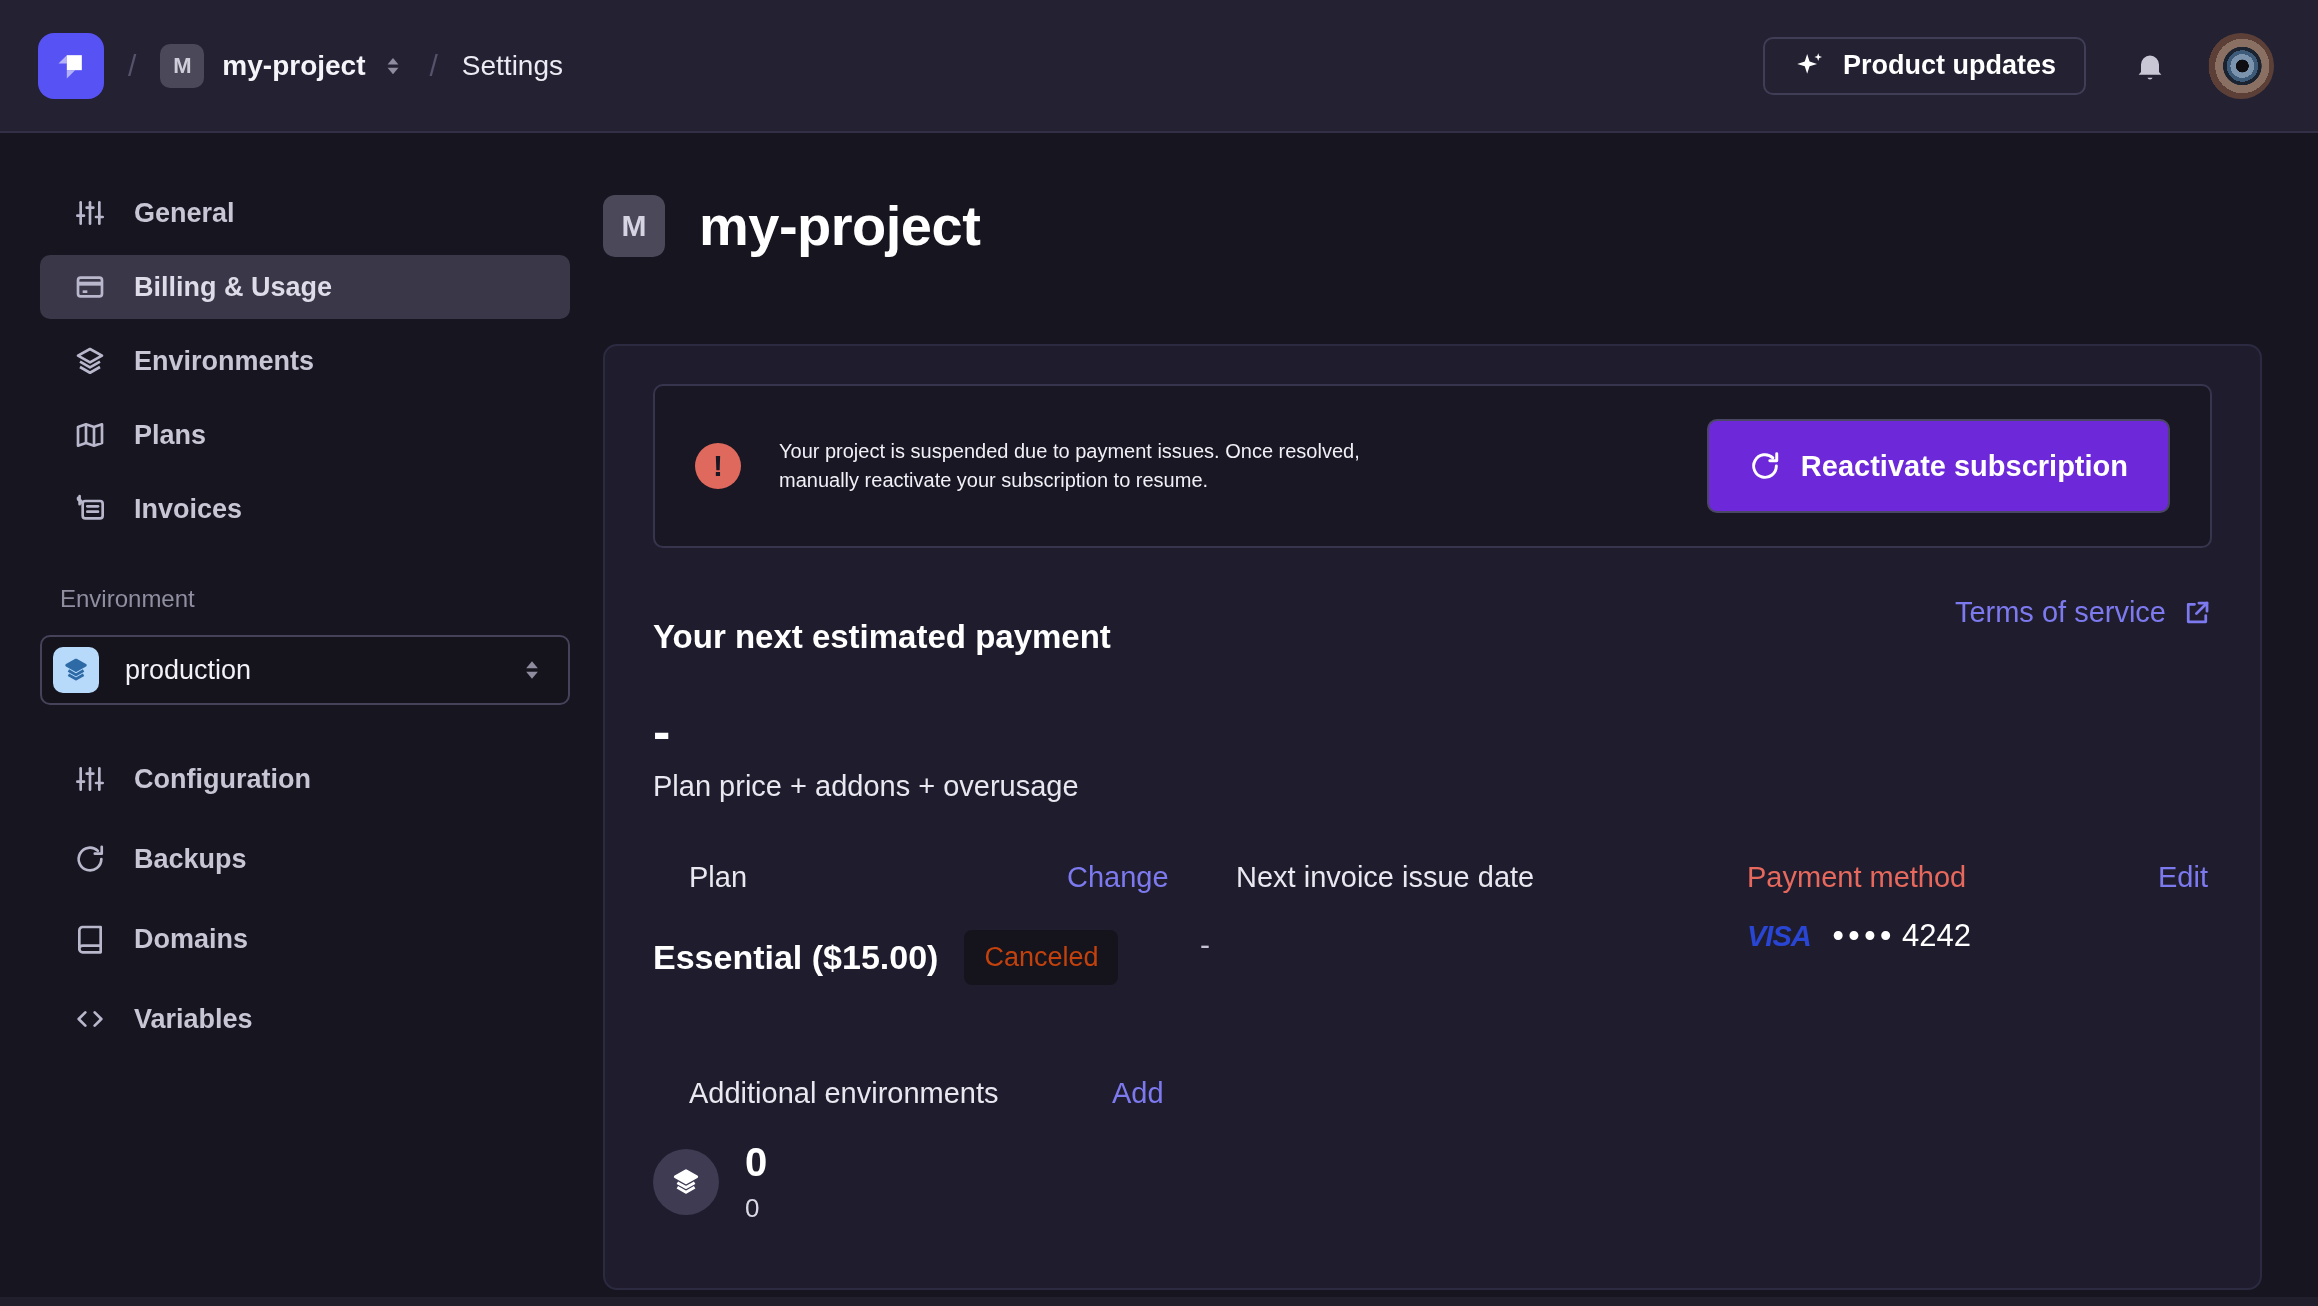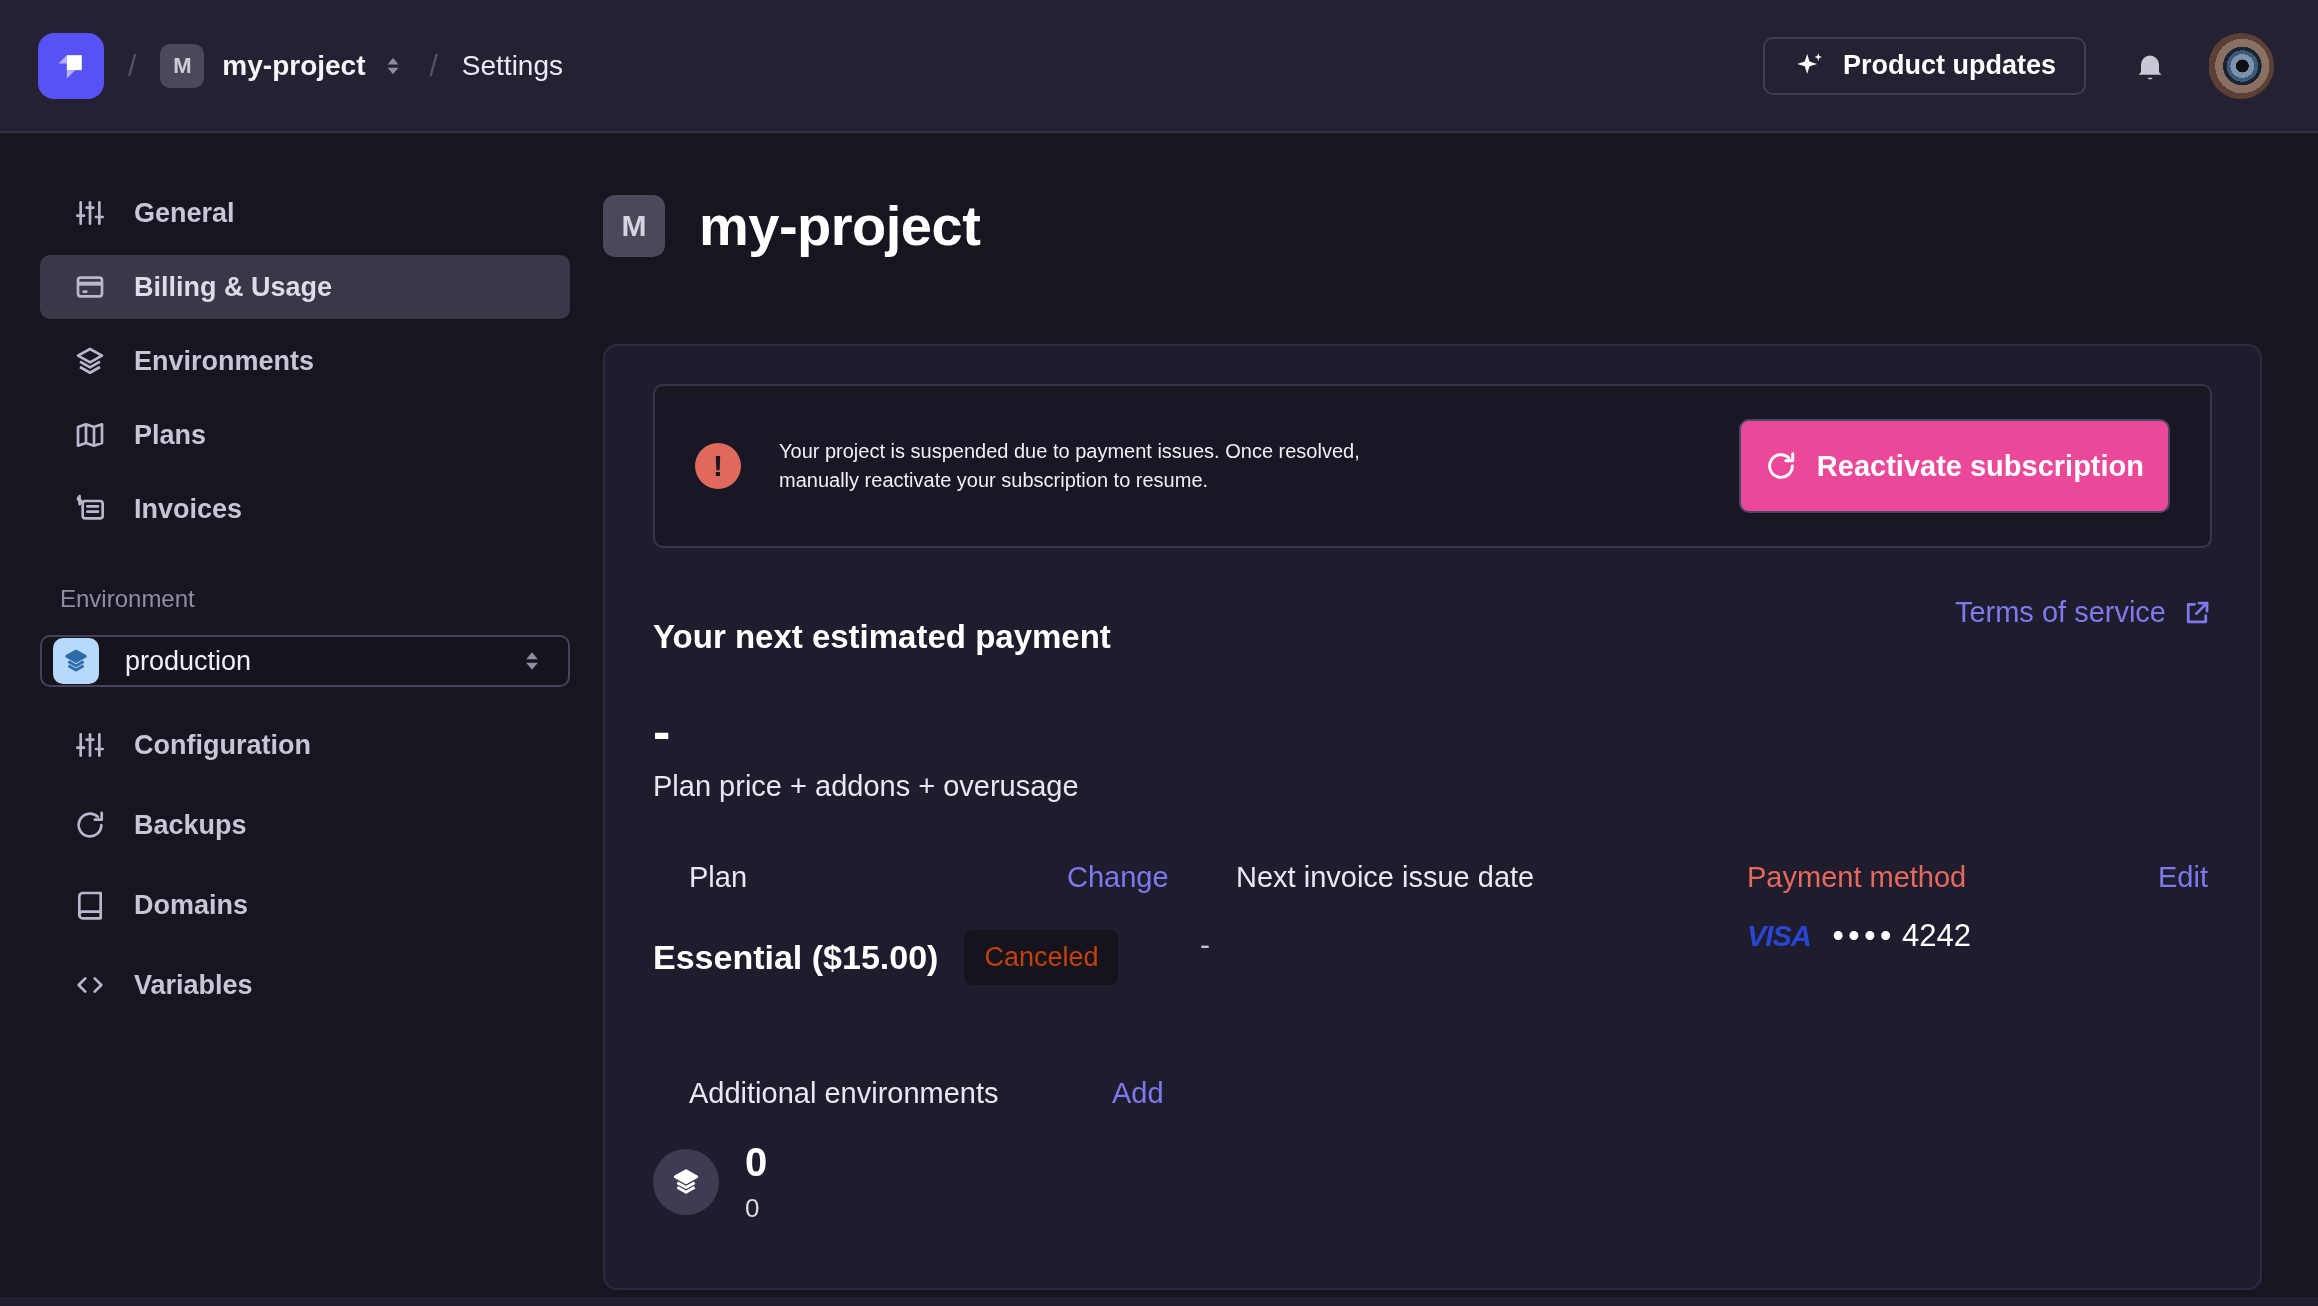--- a/index.html
+++ b/index.html
@@ -53,22 +53,22 @@
   
   .side-item {
     height:64px; margin-bottom:10px; border-radius:10px;
     display:flex; align-items:center; gap:28px; padding-left:34px;
     color:#c8c6d5; font-size:27px; font-weight:700; cursor:pointer;
   }
   .side-item .sicon { color:#b9b7cb; }
   .side-item.active { background:#3a3749; color:#dedce9; }
   .env-label { font-size:24px; color:#908ea1; margin:44px 0 22px 20px; font-weight:400; }
   .env-select {
-    height:52px; border-radius:10px; border:2px solid #454259; background:#15141d;
-    display:flex; align-items:center; padding:0 22px 0 11px; cursor:pointer; margin-bottom:26px;
+    height:70px; border-radius:10px; border:2px solid #454259; background:#15141d;
+    display:flex; align-items:center; padding:0 22px 0 11px; cursor:pointer; margin-bottom:42px;
   }
   .env-chip {
     width:46px; height:46px; border-radius:10px; background:#b7dafb; color:#2e6ba6;
     display:flex; align-items:center; justify-content:center;
   }
   .env-select-name { font-size:27px; color:#f2f1f7; margin-left:26px; font-weight:500; }
   .env-select .updown { margin-left:auto; }
   .side-item.env-row { margin-bottom:16px; }
 
   
@@ -86,22 +86,22 @@
     display:flex; align-items:center; gap:38px; padding:30px 40px; height:164px;
   }
   .warn-circle {
     width:46px; height:46px; border-radius:50%; background:#e0695d; flex:0 0 46px;
     display:flex; align-items:center; justify-content:center;
     color:#191723; font-size:30px; font-weight:900;
   }
   .banner-text { font-size:20px; line-height:1.44; color:#f1f0f6; font-weight:400; }
   .banner-spacer { flex:1; }
   .btn-reactivate {
-    height:94px; padding:0 24px; border-radius:10px; border:2px solid #4a4765;
-    background:#ec4899; color:#fff; font-size:29px; font-weight:700;
+    height:94px; padding:0 40px; border-radius:10px; border:2px solid #4a4765;
+    background:#6d28d9; color:#fff; font-size:29px; font-weight:700;
     display:flex; align-items:center; gap:20px; cursor:pointer;
     font-family:"Liberation Sans", sans-serif; white-space:nowrap;
   }
 
   .section-head { display:flex; align-items:flex-start; margin-top:48px; }
   .section-title { font-size:33px; font-weight:700; color:#ffffff; margin-top:22px; }
   .terms-link {
     margin-left:auto; color:#7d7af0; font-size:29px; font-weight:500;
     display:flex; align-items:center; gap:16px; cursor:pointer;
   }

